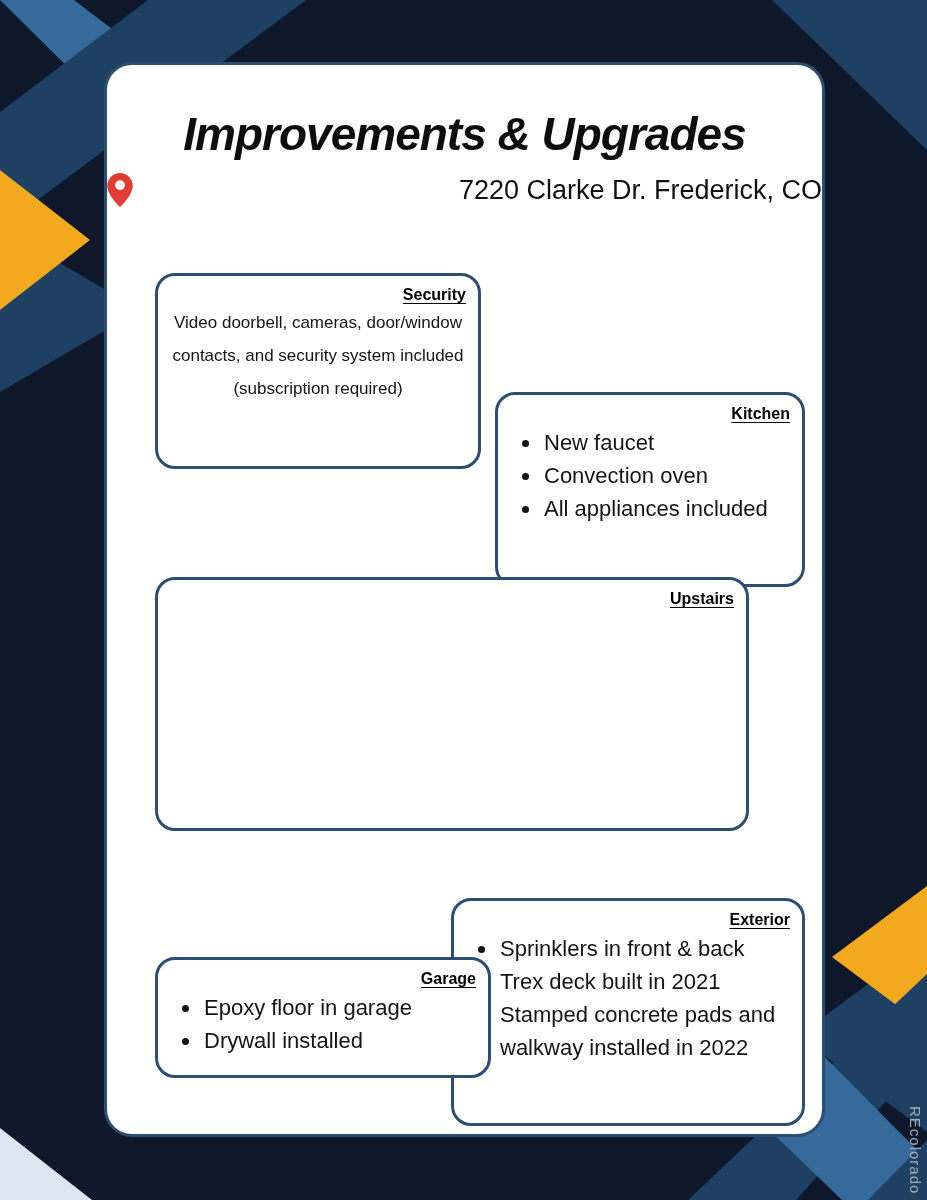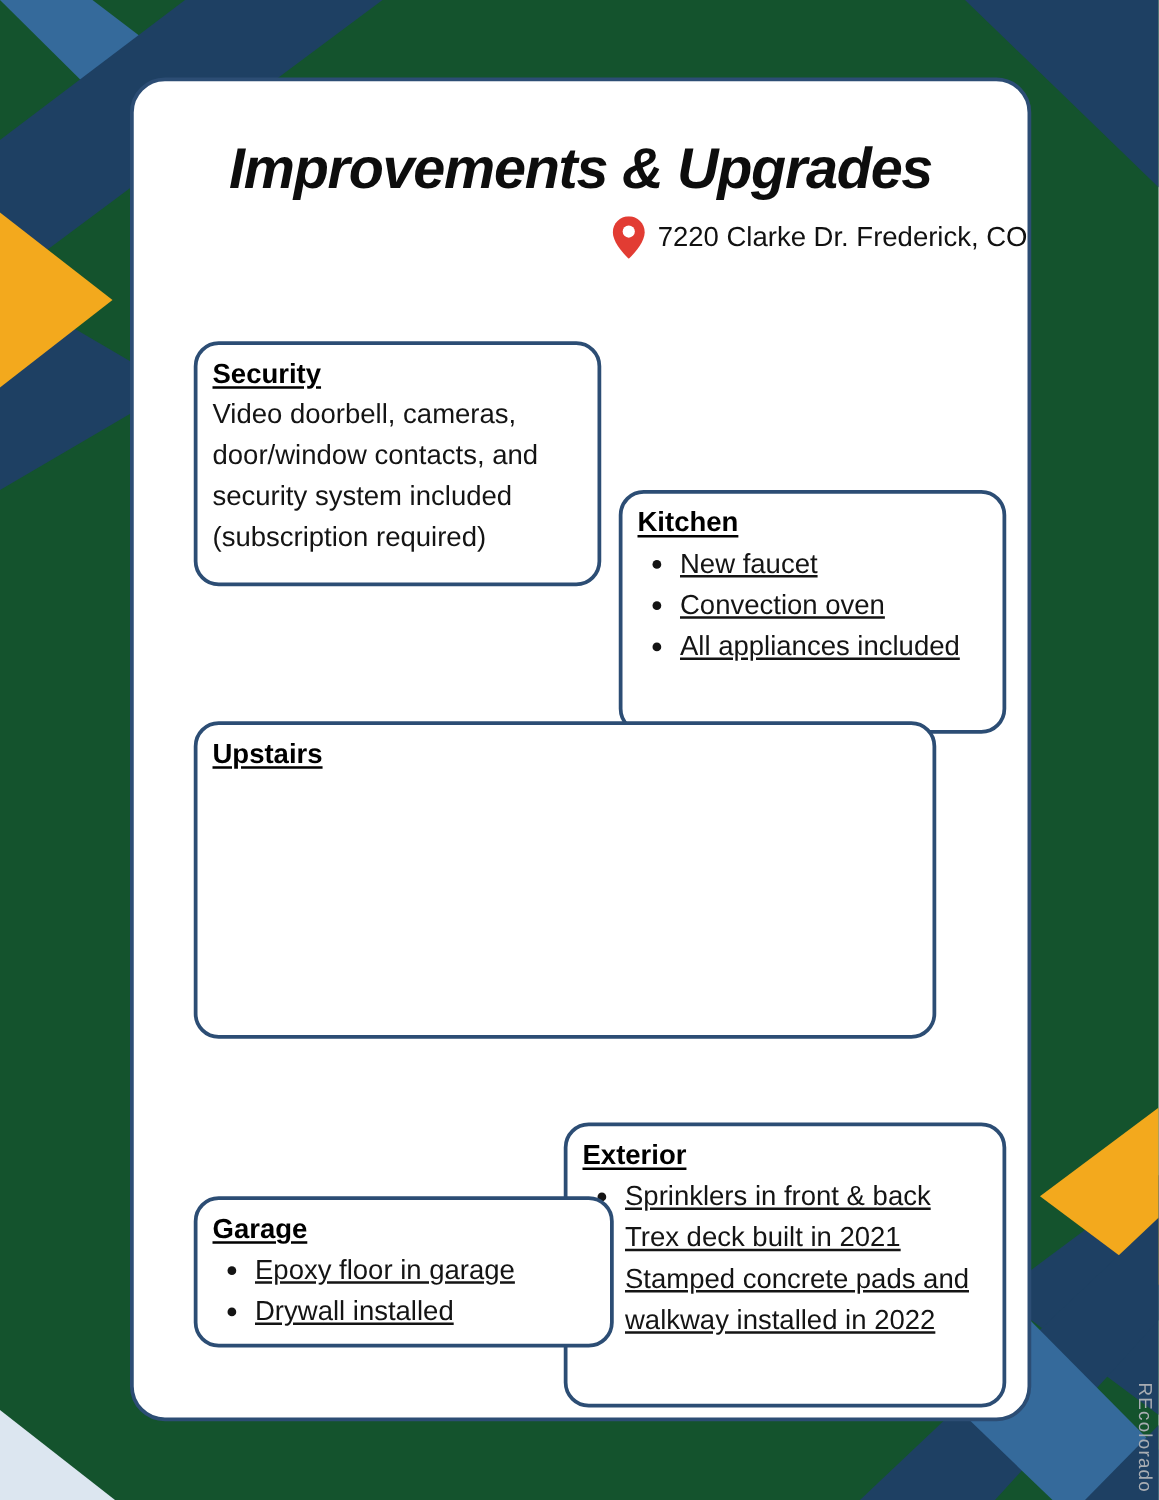--- a/index.html
+++ b/index.html
@@ -1,20 +1,20 @@
 <!DOCTYPE html>
 <html><head>
 <meta charset="utf-8">
 <style>
   html, body { margin: 0; padding: 0; background: #ffffff; }
   .page {
     position: relative;
     width: 927px; height: 1200px;
     overflow: hidden;
-    background: #14532d;
+    background: #0f172a;
     font-family: "Liberation Sans", sans-serif;
     color: #141414;
   }
   .bg { position: absolute; top: 0; left: 0; }
 
   .card {
     position: absolute;
     left: 104px; top: 62px;
     width: 721px; height: 1075px;
     box-sizing: border-box;
@@ -30,56 +30,57 @@
     font-weight: bold;
     font-style: italic;
     letter-spacing: -1px;
     color: #0d0d0d;
   }
 
   .address {
     margin-top: 12px;
     display: flex;
     align-items: center;
-    justify-content: flex-end;
+    justify-content: space-between;
     gap: 10px;
-    font-size: 22px;
+    font-size: 27px;
     color: #111111;
   }
   .pin { display: inline-flex; }
 
   .box {
     position: absolute;
     box-sizing: border-box;
     background: #ffffff;
     border: 3px solid #2c4d74;
     border-radius: 20px;
     padding: 8px 12px;
   }
   .box-title {
-    text-align: left;
-    font-size: 22px;
+    text-align: right;
+    font-size: 16px;
     font-weight: bold;
     text-decoration: underline;
     text-underline-offset: 3px;
     margin: 2px 0 2px;
     color: #000000;
   }
   .box-paragraph {
-    font-size: 22px;
+    text-align: center;
+    font-size: 17px;
     line-height: 33px;
     margin: 2px 0 0;
   }
   .box ul {
     margin: 3px 0 0;
     padding-left: 32px;
     font-size: 22px;
     line-height: 33px;
   }
-  .box li { padding-left: 2px; text-decoration: underline; }
+  .box li { padding-left: 2px; }
 
   .sec-security { left: 48px;  top: 208px; width: 326px; height: 196px; }
   .sec-kitchen  { left: 388px; top: 327px; width: 310px; height: 195px; }
   .sec-upstairs { left: 48px;  top: 512px; width: 594px; height: 254px; }
   .sec-exterior { left: 344px; top: 789px; width: 354px; height: 228px; margin-top: 44px; }
   .sec-garage   { left: 48px;  top: 892px; width: 336px; height: 121px; }
 
   .watermark {
     position: absolute;
     right: 3px; bottom: 6px;

